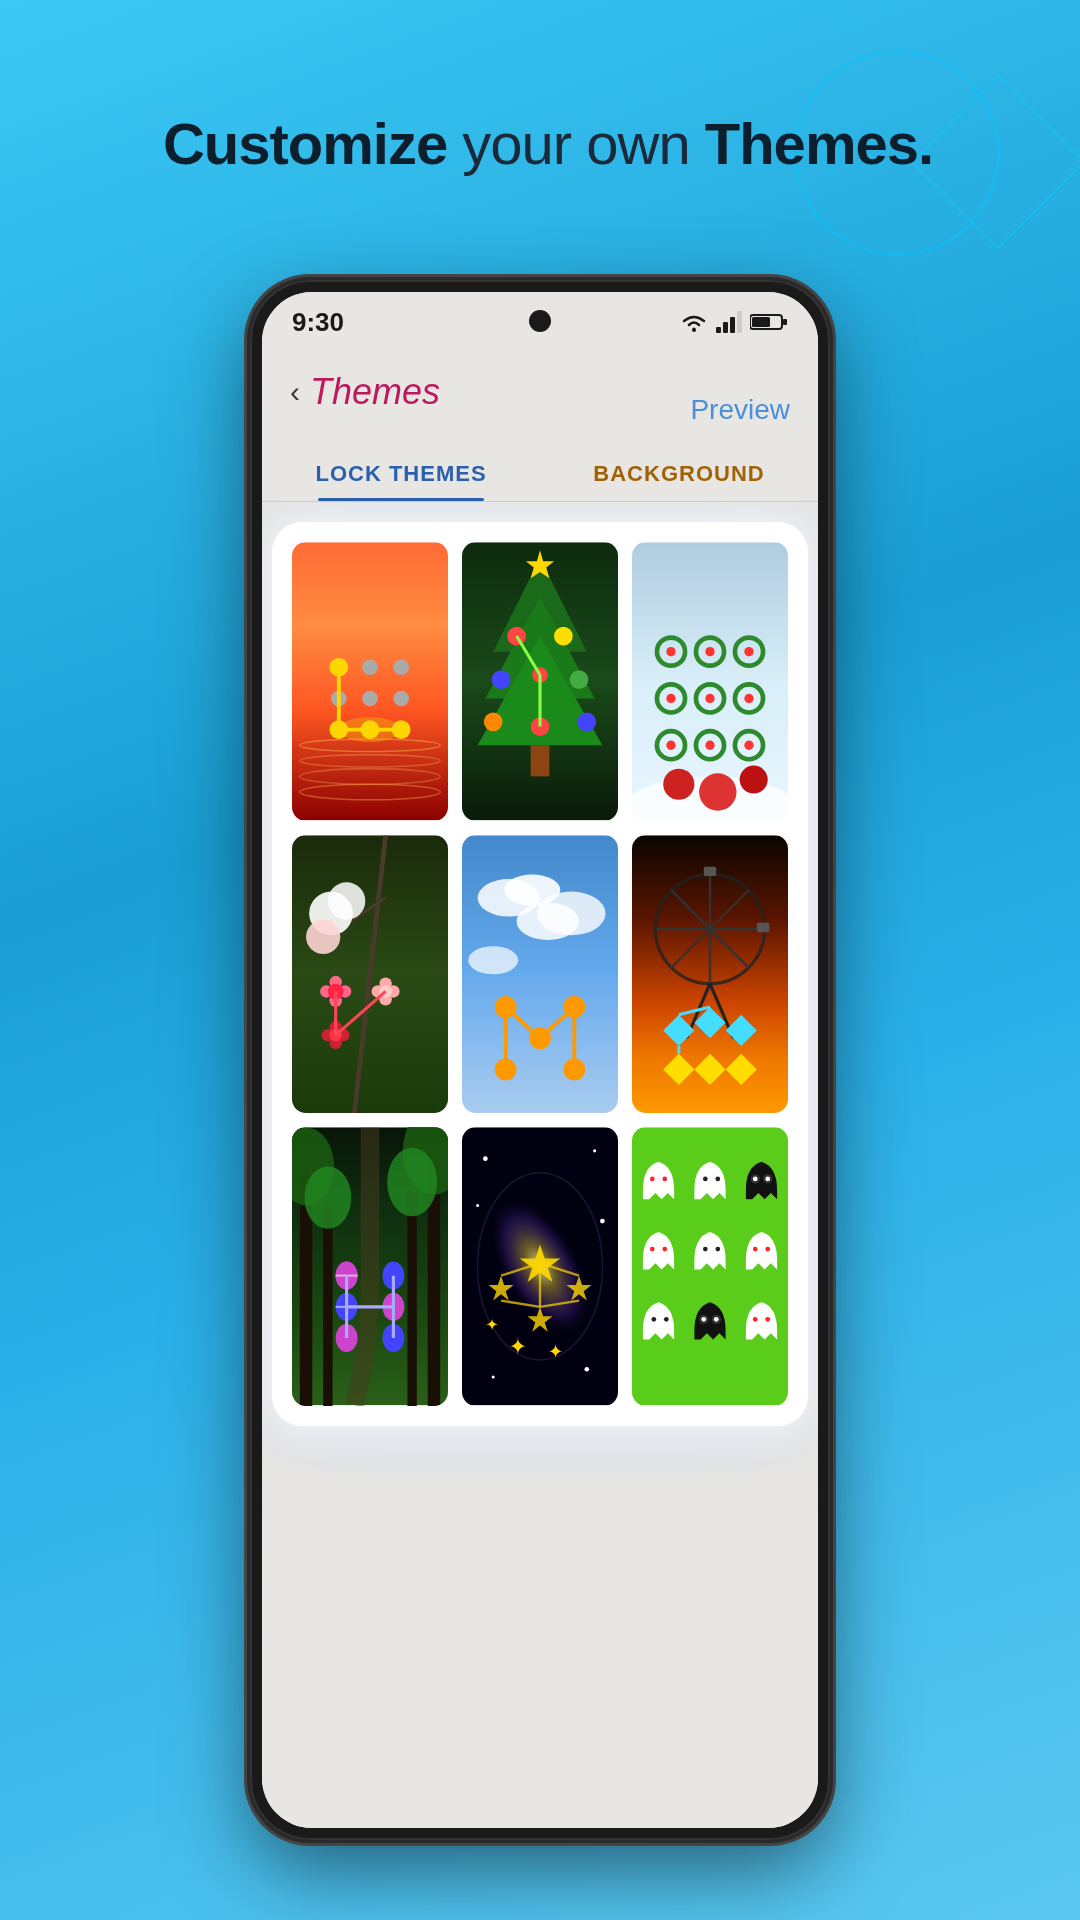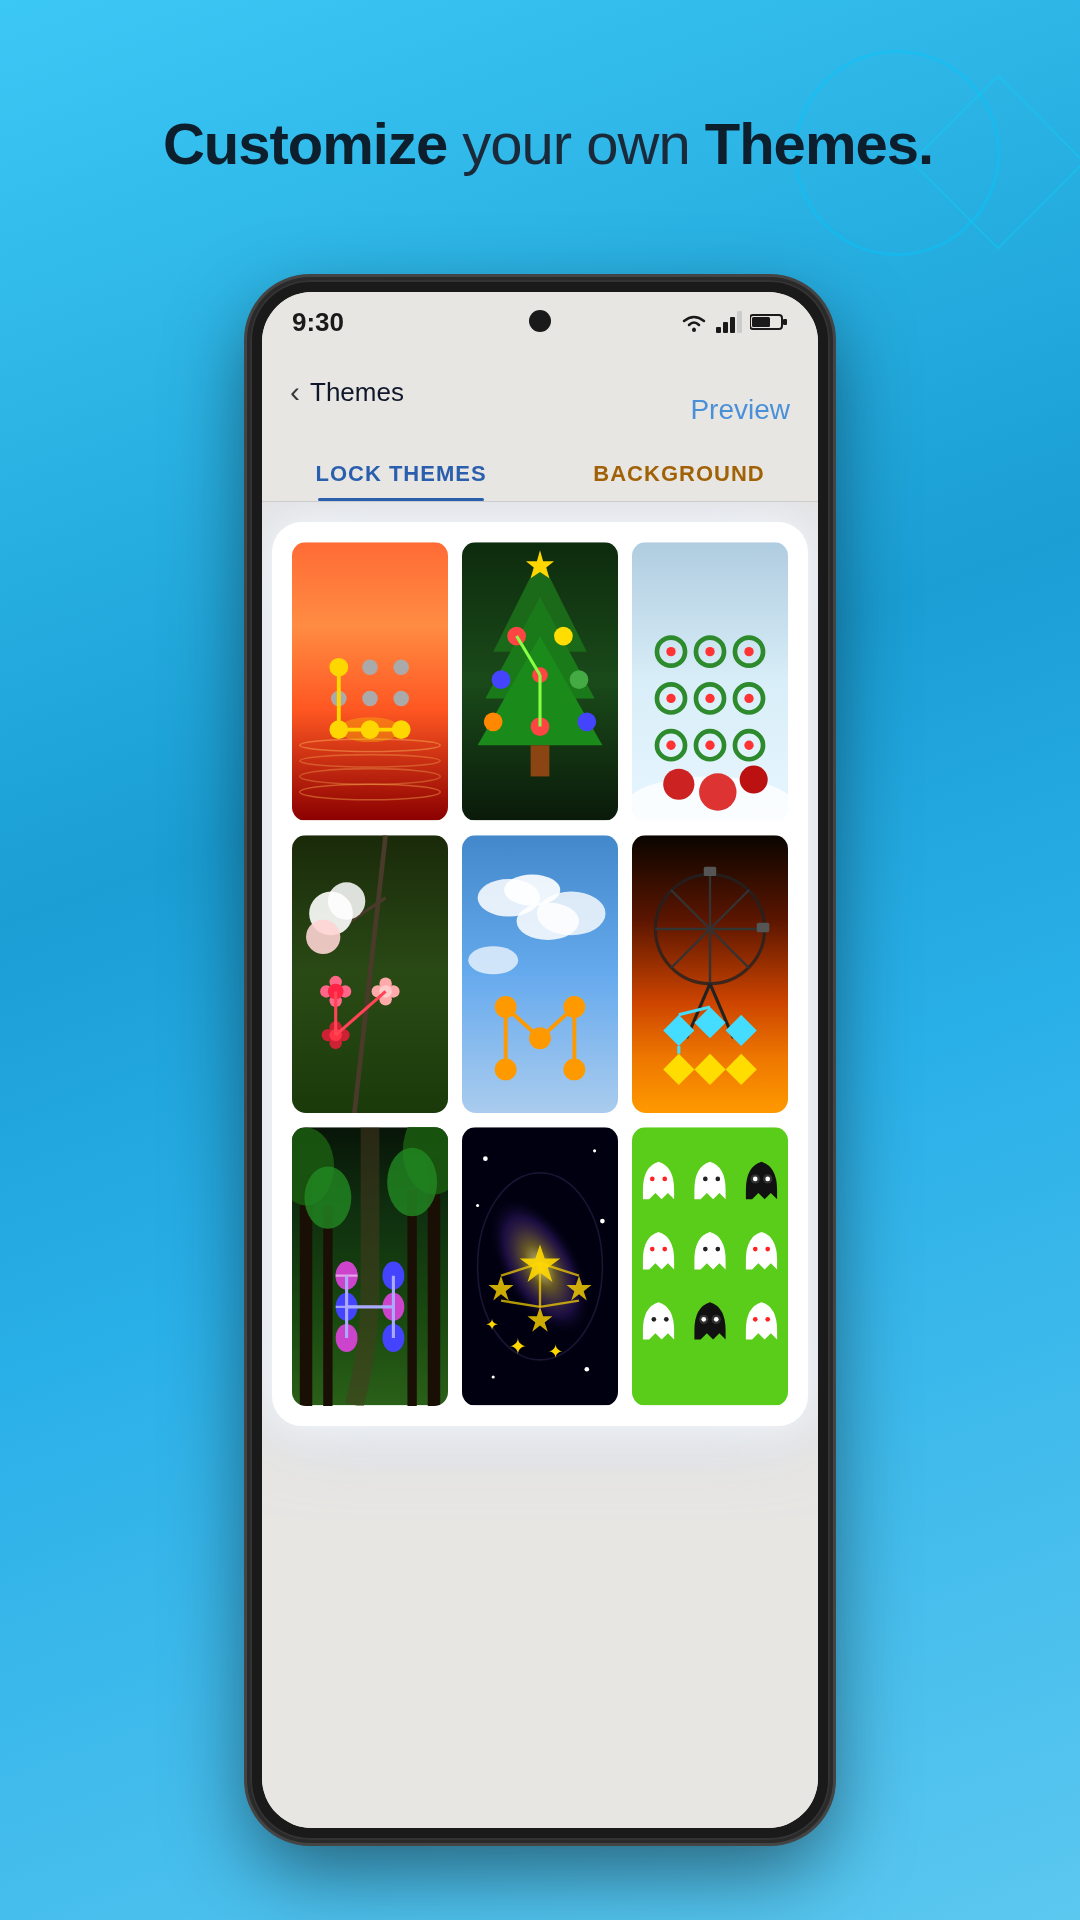--- a/index.html
+++ b/index.html
@@ -128,23 +128,24 @@
       display: flex;
       align-items: center;
       gap: 10px;
       cursor: pointer;
     }
     .back-arrow {
       font-size: 30px;
       color: #3a3a3a;
     }
     .page-title {
-      font-size: 26px;
+      font-size: 36px;
       font-weight: 500;
-      color: #0f172a;
+      color: #be185d;
+      font-style: italic;
     }
     .preview-btn {
       font-size: 28px;
       color: #4a90d9;
       cursor: pointer;
       margin-top: 36px;
     }
 
     
     .tab-bar {

